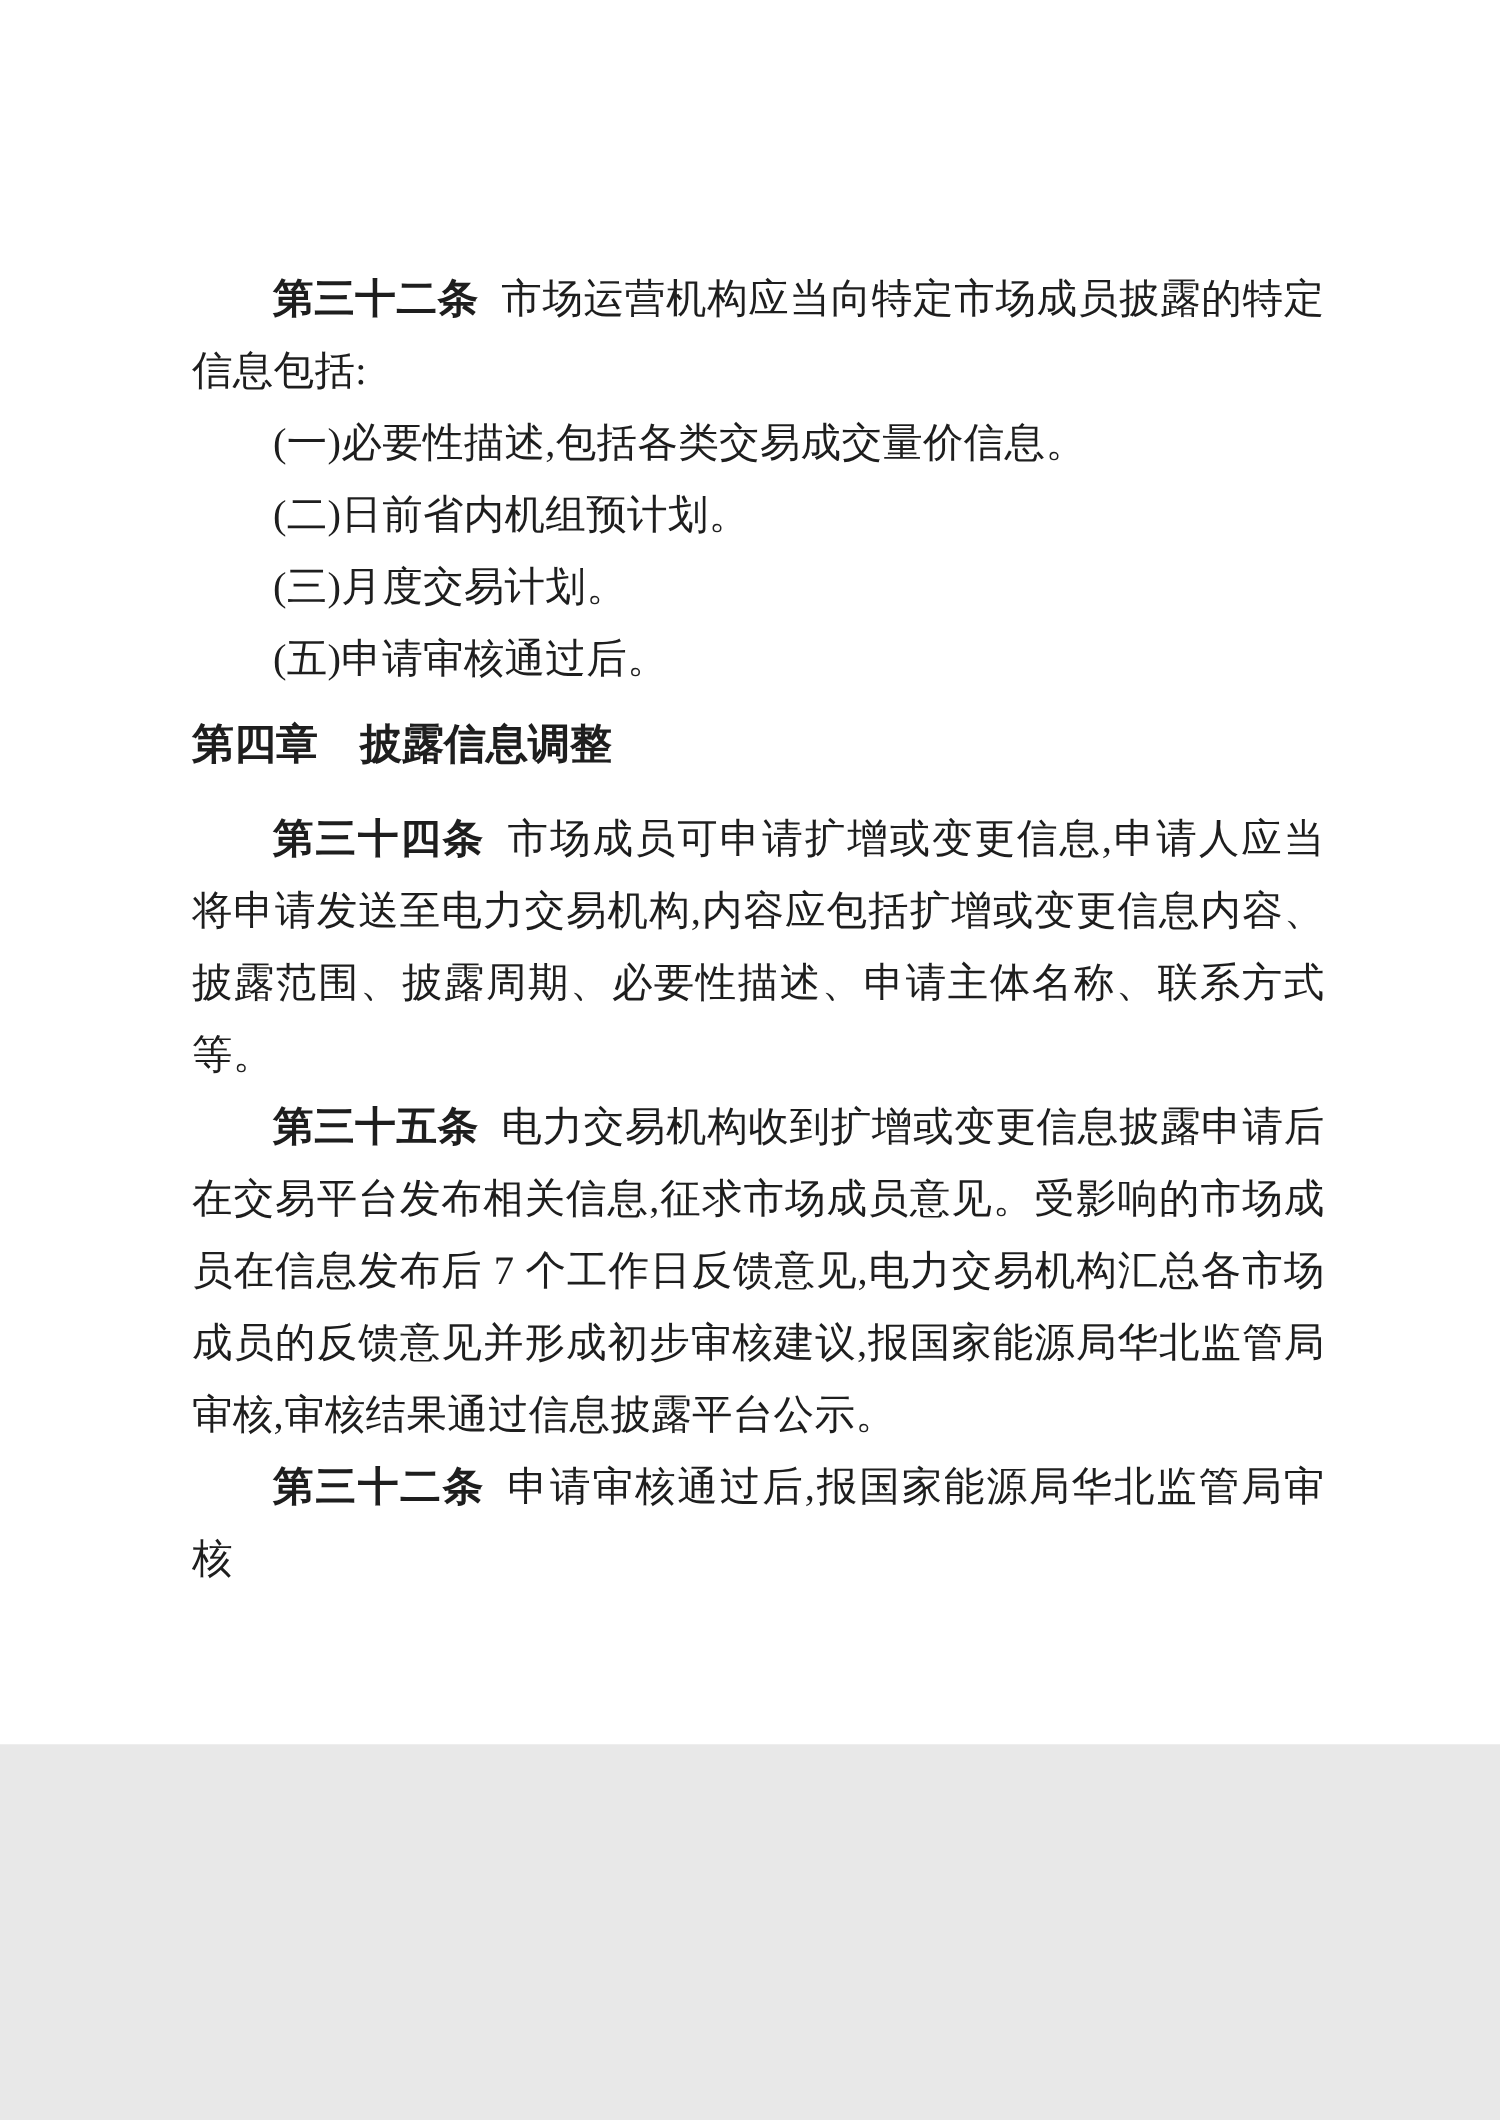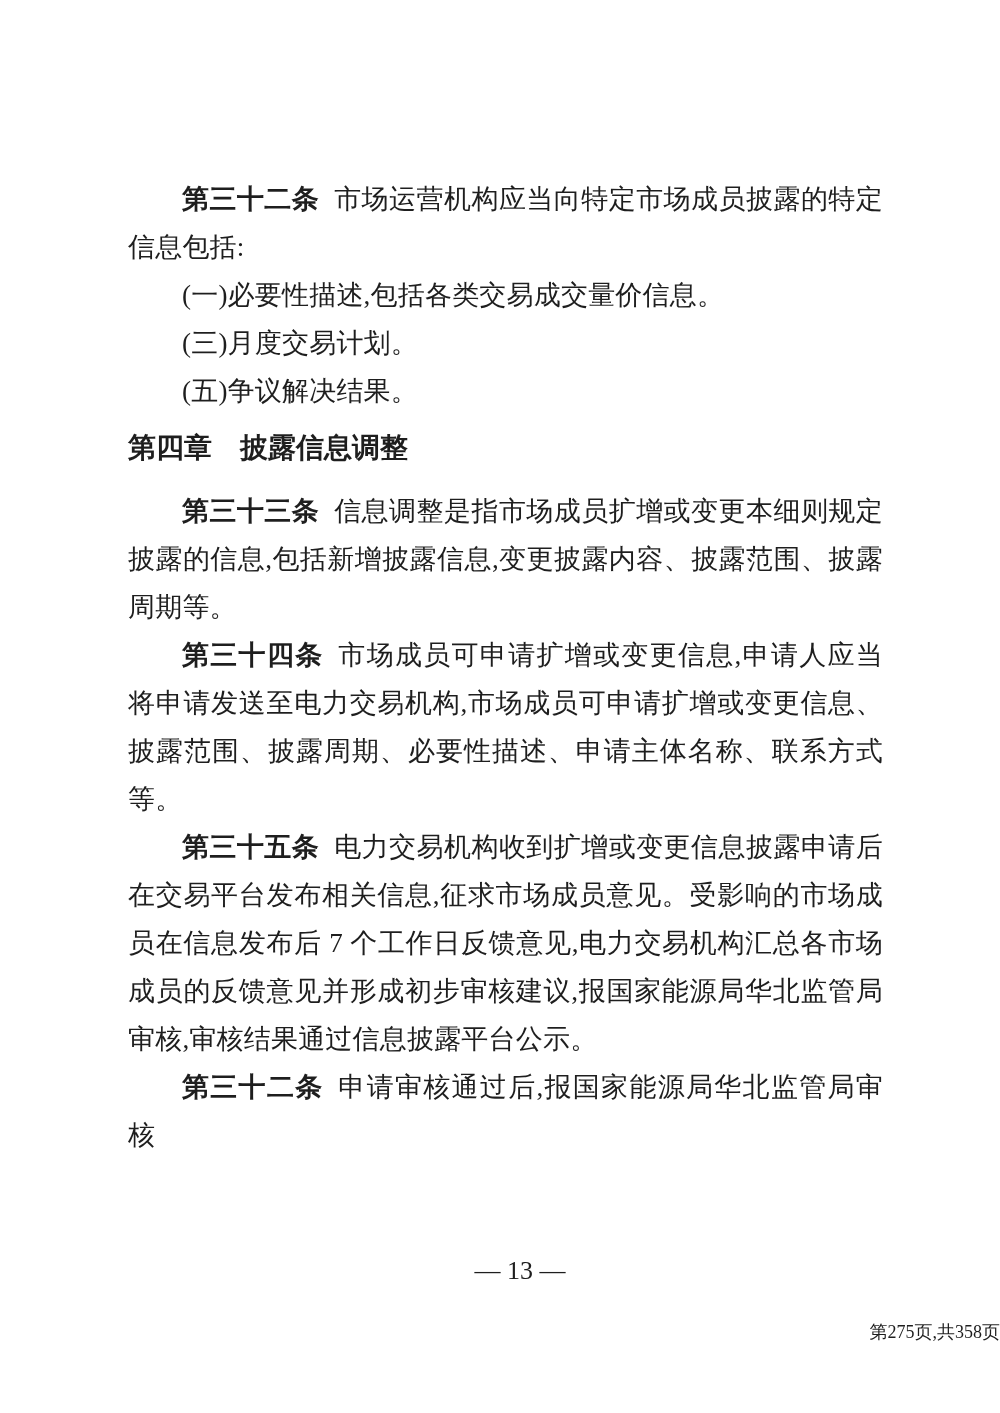--- a/index.html
+++ b/index.html
@@ -3,21 +3,21 @@
 <meta charset="utf-8">
 <style>
   html, body {
     margin: 0;
     padding: 0;
     background: #e8e8e8;
   }
   .page {
     position: relative;
     width: 1000px;
-    height: 1413px;
+    height: 1163px;
     margin: 0 auto;
     background: #ffffff;
     overflow: hidden;
   }
   .content {
     position: absolute;
     top: 175px;
     left: 128px;
     width: 755px;
   }
@@ -66,28 +66,28 @@
 </style>
 </head>
 <body>
 
 <div class="page" style="background: rgb(255, 255, 255); color: rgb(30, 30, 30);">
   <div class="content">
 
     <p class="para"><span class="article-label">第三十二条</span><span>市场运营机构应当向特定市场成员披露的特定信息包括:</span></p>
 
     <p class="para">(一)必要性描述,包括各类交易成交量价信息。</p>
+    <p class="para">(二)日前省内机组预计划。</p>
     <p class="para">(三)月度交易计划。</p>
-    <p class="para">(五)争议解决结果。</p>
+    <p class="para">(五)申请审核通过后。</p>
 
     <h2 class="chapter-heading">第四章　披露信息调整</h2>
 
-    <p class="para"><span class="article-label">第三十三条</span><span>信息调整是指市场成员扩增或变更本细则规定披露的信息,包括新增披露信息,变更披露内容、披露范围、披露周期等。</span></p>
 
-    <p class="para"><span class="article-label">第三十四条</span><span>市场成员可申请扩增或变更信息,申请人应当将申请发送至电力交易机构,市场成员可申请扩增或变更信息、披露范围、披露周期、必要性描述、申请主体名称、联系方式等。</span></p>
+    <p class="para"><span class="article-label">第三十四条</span><span>市场成员可申请扩增或变更信息,申请人应当将申请发送至电力交易机构,内容应包括扩增或变更信息内容、披露范围、披露周期、必要性描述、申请主体名称、联系方式等。</span></p>
 
     <p class="para"><span class="article-label">第三十五条</span><span>电力交易机构收到扩增或变更信息披露申请后在交易平台发布相关信息,征求市场成员意见。受影响的市场成员在信息发布后 7 个工作日反馈意见,电力交易机构汇总各市场成员的反馈意见并形成初步审核建议,报国家能源局华北监管局审核,审核结果通过信息披露平台公示。</span></p>
 
     <p class="para"><span class="article-label">第三十二条</span><span>申请审核通过后,报国家能源局华北监管局审核</span></p>
 
   </div>
 
   <div class="footer-pagenum">— 13 —</div>
 
   <div class="footer-info">第275页,共358页</div>

